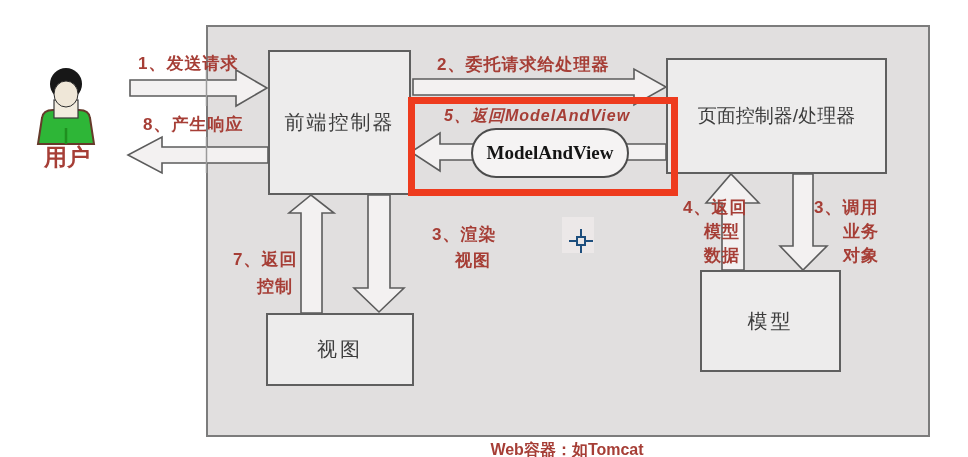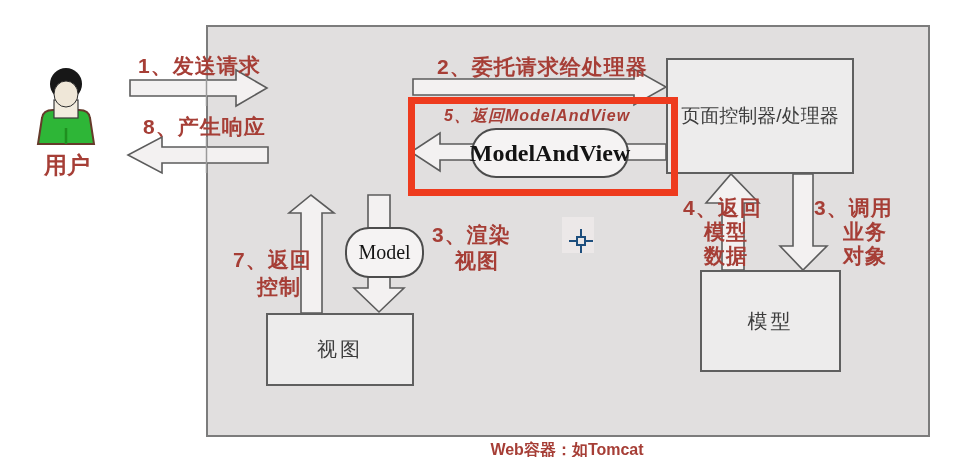--- a/index.html
+++ b/index.html
@@ -11,36 +11,36 @@
     position:absolute; left:206px; top:25px; width:724px; height:412px;
     background:#e1dfdf; border:2px solid #7c7c7c; box-sizing:border-box; z-index:1;
   }
   .svglayer { position:absolute; left:0; top:0; z-index:5; }
   .arr { fill:#f3f1f1; stroke:#5c5c5c; stroke-width:1.6; }
   .node {
     position:absolute; box-sizing:border-box; background:#edecec; border:2px solid #5f5f5f;
     display:flex; align-items:center; justify-content:center; color:#3d3d3d; z-index:10;
   }
   #front    { left:268px; top:50px;  width:143px; height:145px; font-size:20px; letter-spacing:2px; }
-  #page     { left:666px; top:58px;  width:188px; height:116px; font-size:19px; }
+  #page     { left:666px; top:58px;  width:221px; height:116px; font-size:19px; }
   #modelbox { left:700px; top:270px; width:141px; height:102px; font-size:20px; letter-spacing:3px; }
   #viewbox  { left:266px; top:313px; width:148px; height:73px;  font-size:20px; letter-spacing:3px; }
   .stadium {
     position:absolute; box-sizing:border-box; background:#f5f3f3; border:2px solid #4c4c4c;
     display:flex; align-items:center; justify-content:center;
     font-family:"Liberation Serif", serif; color:#141414; z-index:20;
   }
-  #mav       { left:471px; top:128px; width:158px; height:50px; border-radius:25px; font-size:24px; font-weight:bold; }
+  #mav       { left:471px; top:128px; width:158px; height:50px; border-radius:25px; font-size:19px; font-weight:bold; }
   #modelnode { left:345px; top:227px; width:79px;  height:51px; border-radius:24px; font-size:20px; }
   .hl {
     position:absolute; left:408px; top:97px; width:270px; height:99px;
     border:7px solid #ee3b1e; box-sizing:border-box; z-index:30;
   }
   .rl {
-    position:absolute; color:#a63e36; font-weight:bold; font-size:21px;
+    position:absolute; color:#a63e36; font-weight:bold; font-size:17px;
     letter-spacing:1px; white-space:nowrap; z-index:40;
   }
   #s1 { left:138px; top:52px; }
   #s2 { left:437px; top:53px; }
   #s5 { left:444px; top:106px; font-size:16px;font-style:italic; }
   #s8 { left:143px; top:113px; }
   #s6 { left:432px; top:222px; line-height:26px; }
   #s6 .ind { padding-left:23px; }
   #s7 { left:233px; top:246px; line-height:27px; }
   #s7 .ind { padding-left:24px; }
@@ -48,21 +48,21 @@
   #s4 .ind { padding-left:21px; }
   #s3 { left:814px; top:196px; line-height:24px; }
   #s3 .ind { padding-left:29px; }
   #webnote {
     position:absolute; left:462px; top:400px; width:210px; text-align:center;
     color:#a63e36; font-weight:bold; font-size:16px; white-space:nowrap; z-index:40;margin-top:40px;
   }
   .actor-svg { position:absolute; left:26px; top:66px; z-index:10; }
   #actorlabel {
     position:absolute; left:28px; top:142px; width:78px; text-align:center;
-    color:#a63e36; font-weight:bold; font-size:23px; z-index:10;margin-top:8px;
+    color:#a63e36; font-weight:bold; font-size:23px; z-index:10;
   }
   .cursor-svg { position:absolute; left:560px; top:215px; z-index:50; }
 </style>
 </head>
 <body>
 
 <div class="canvas">
 
   <div class="container-box"></div>
 
@@ -81,26 +81,26 @@
 
     <polygon class="arr" points="301,313 301,213 289,213 311,195 334,213 322,213 322,313"></polygon>
 
     <polygon class="arr" points="368,195 368,288 354,288 379,312 404,288 390,288 390,195"></polygon>
 
     <polygon class="arr" points="722,270 722,203 706,203 731,174 759,203 744,203 744,270"></polygon>
 
     <polygon class="arr" points="793,174 793,246 780,246 803,270 827,246 813,246 813,174"></polygon>
   </svg>
 
+  <div class="node" id="front">前端控制器</div>
   <div class="node" id="page">页面控制器/处理器</div>
   <div class="node" id="modelbox">模型</div>
   <div class="node" id="viewbox">视图</div>
 
   <div class="stadium" id="mav">ModelAndView</div>
-  <div class="stadium" id="modelnode">Model</div>
 
   <div class="hl"></div>
 
   <div class="rl" id="s1">1、发送请求</div>
   <div class="rl" id="s2">2、委托请求给处理器</div>
   <div class="rl" id="s5">5、返回ModelAndView</div>
   <div class="rl" id="s8">8、产生响应</div>
 
   <div class="rl" id="s6">
     <div>3、渲染</div>

